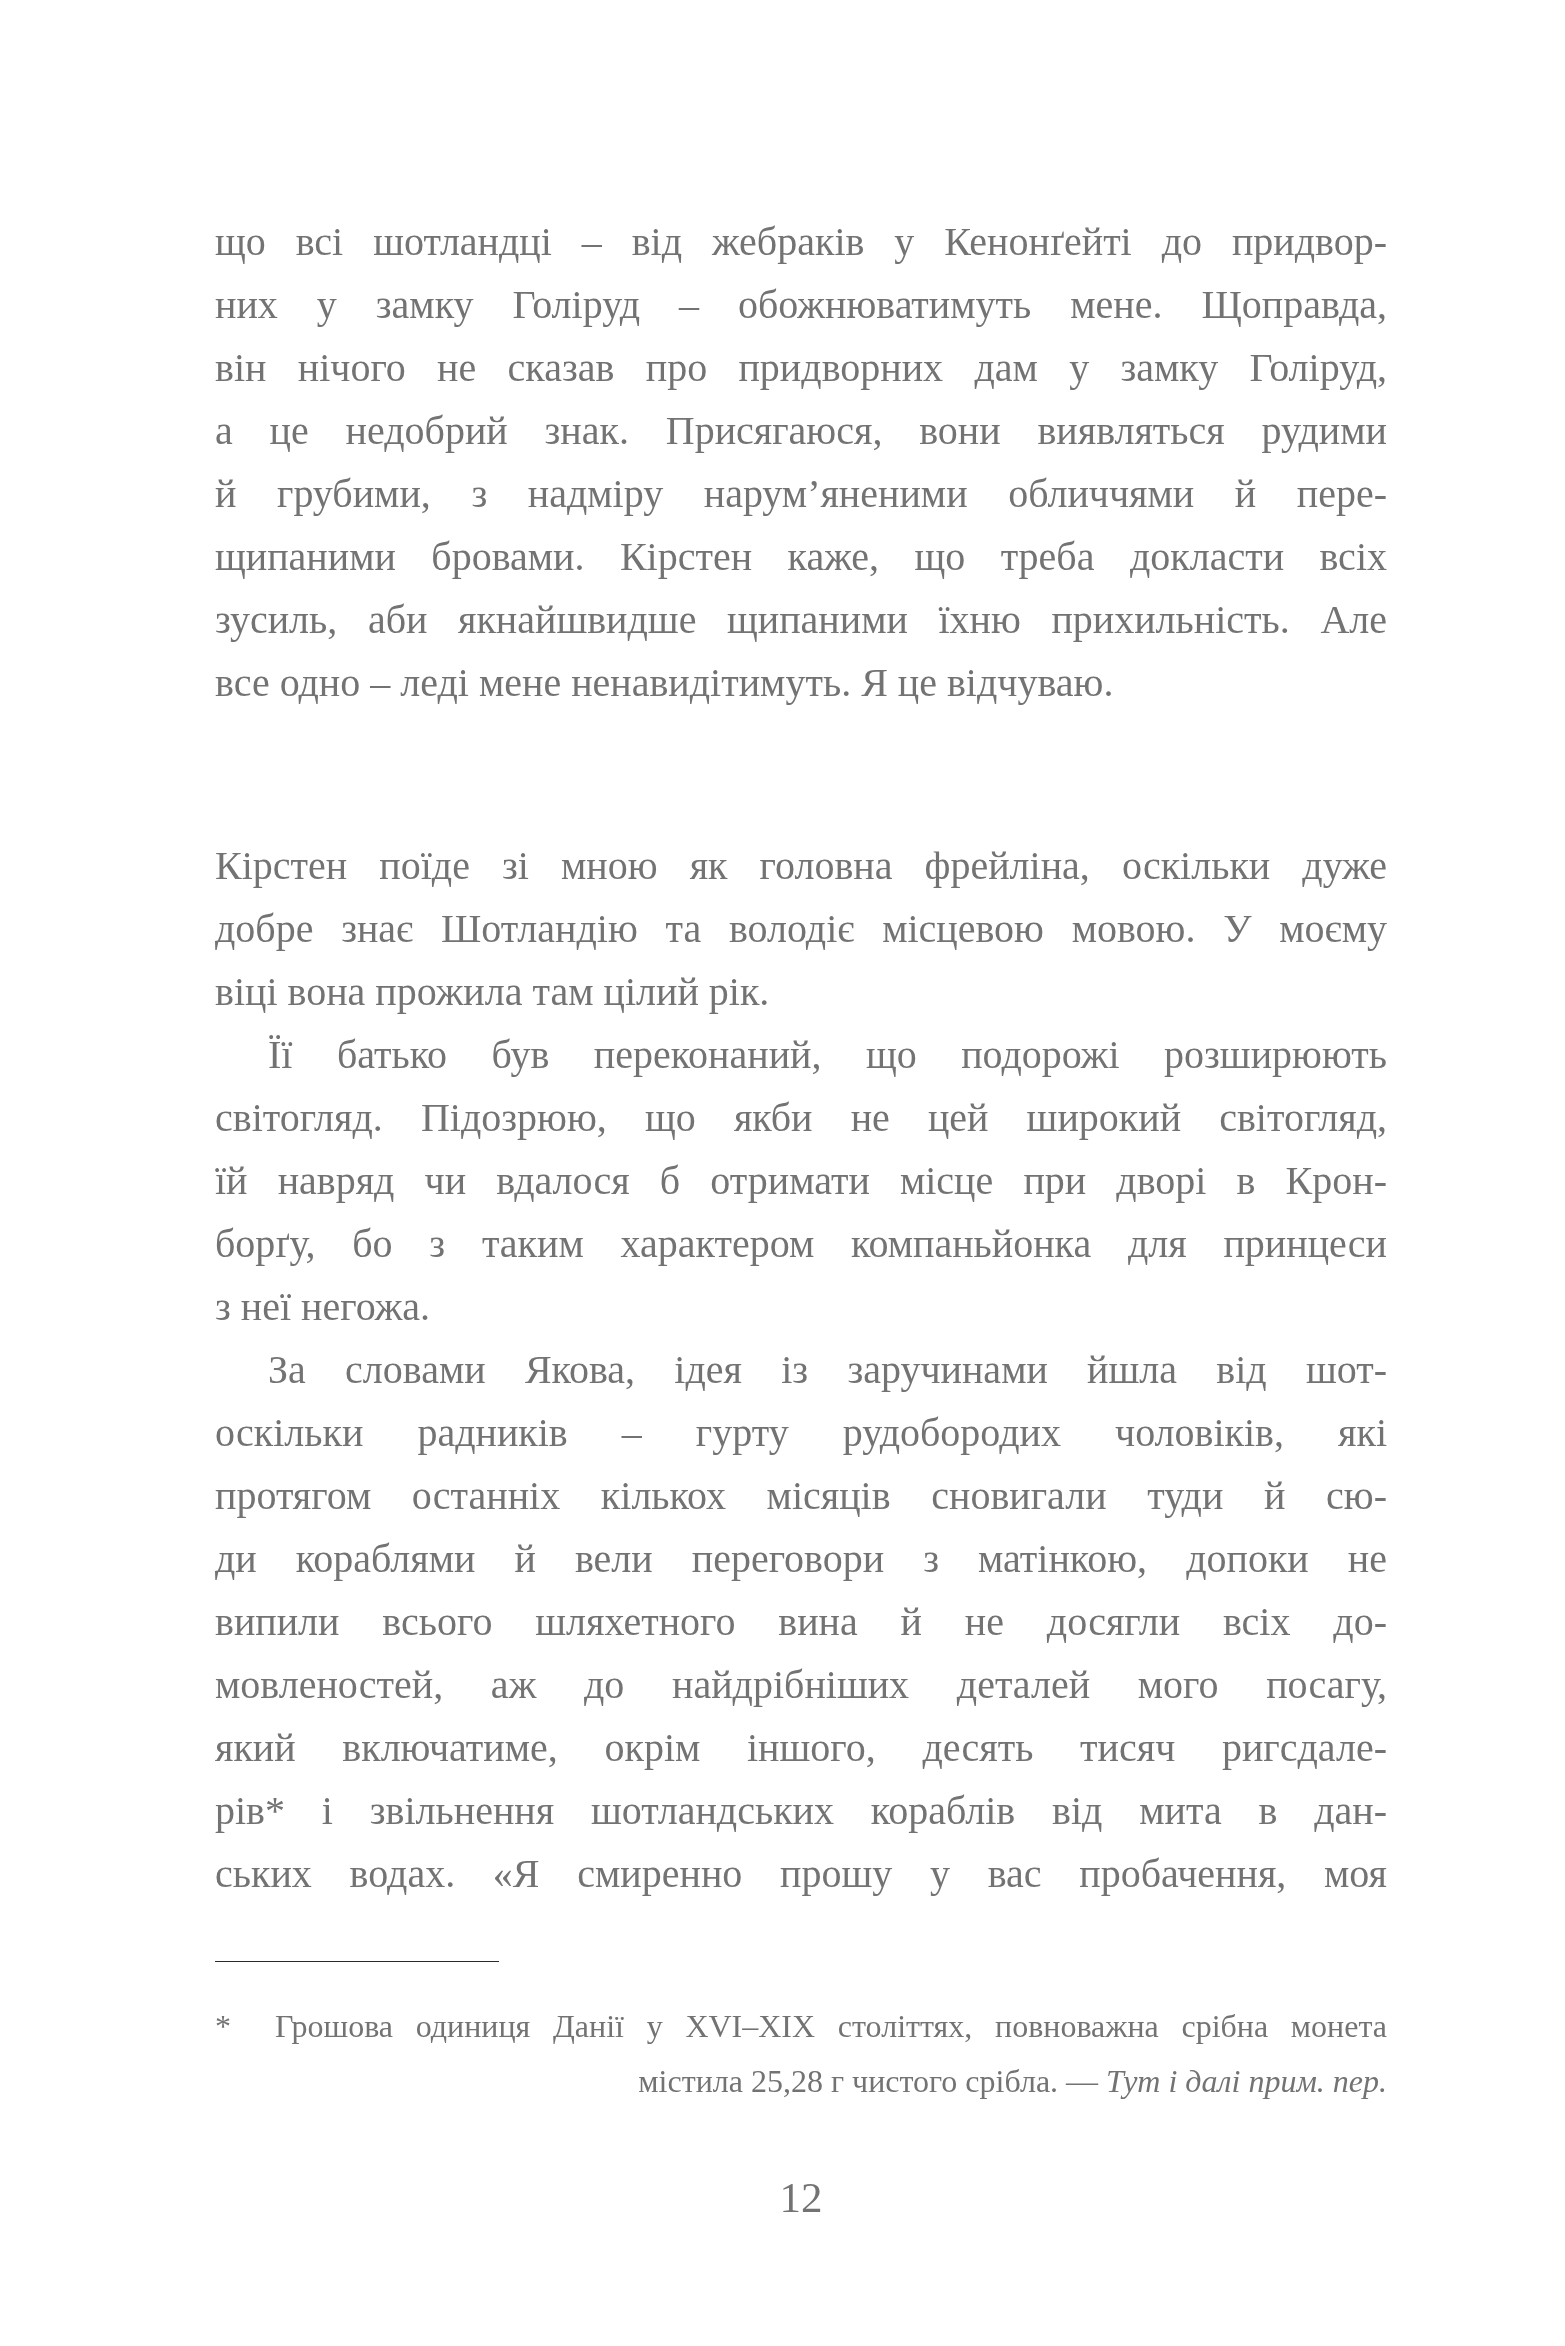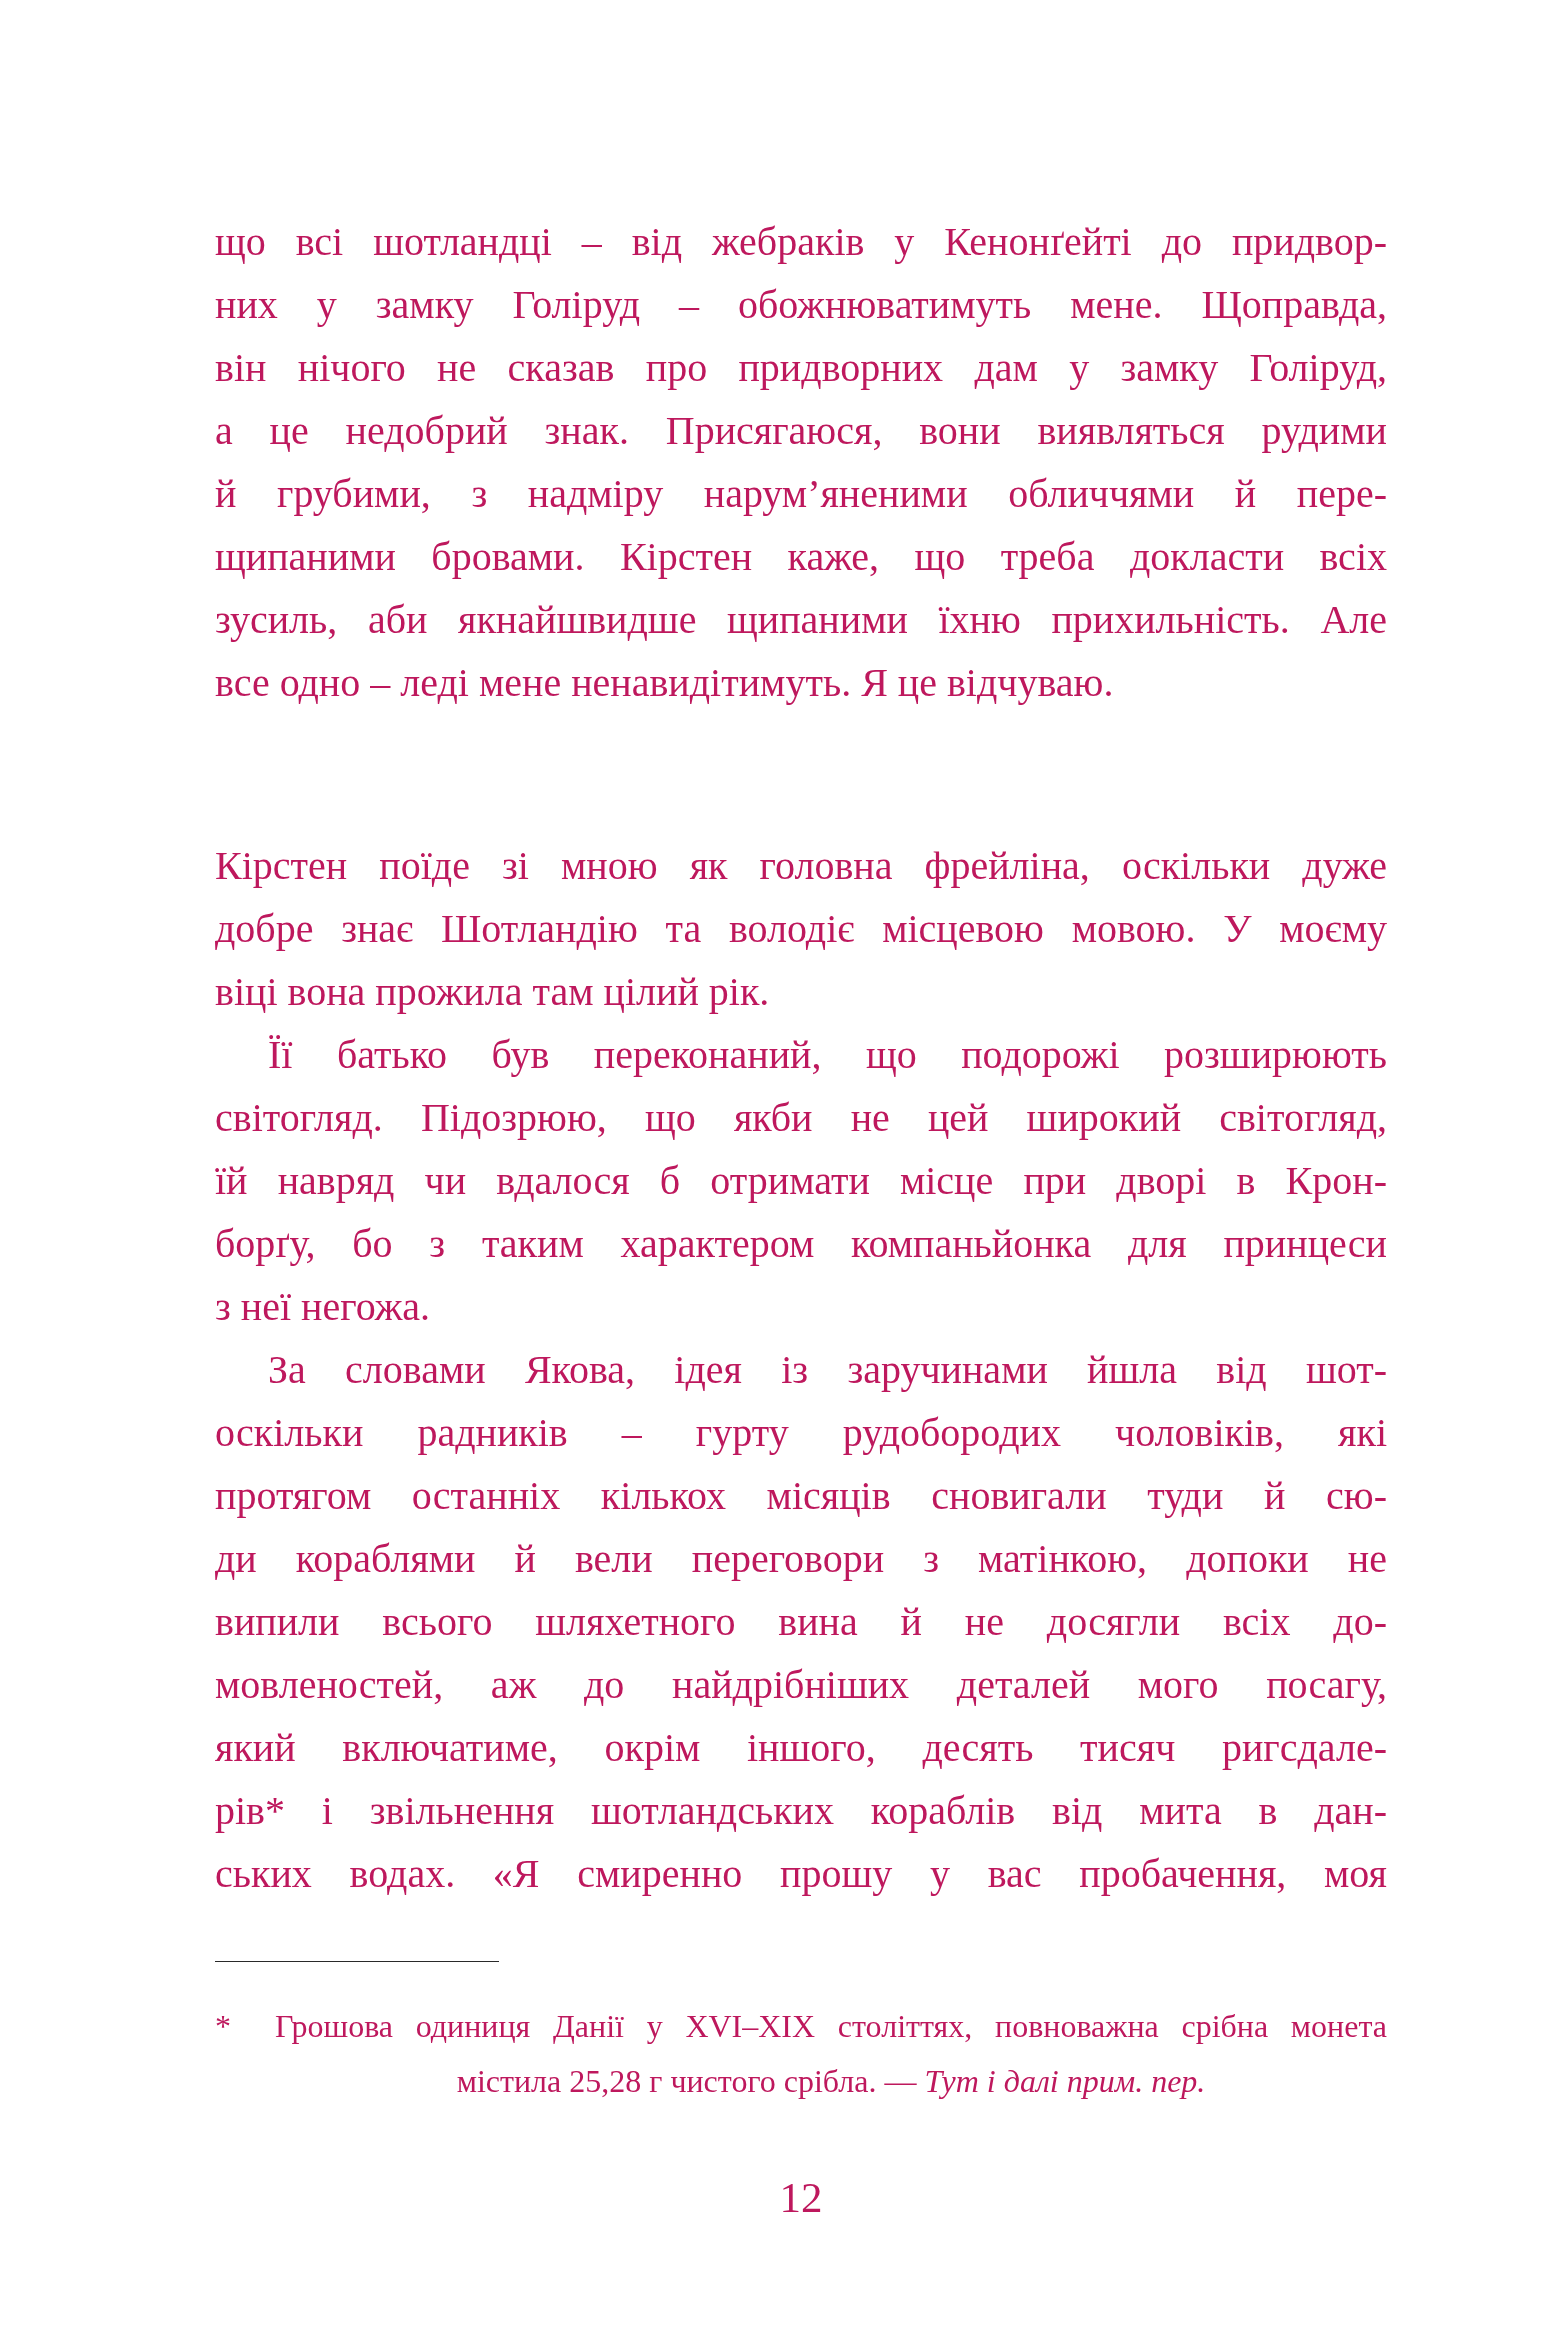--- a/index.html
+++ b/index.html
@@ -5,21 +5,21 @@
   html, body {
     margin: 0;
     padding: 0;
     background: #ffffff;
   }
   .page {
     position: relative;
     width: 1565px;
     height: 2347px;
     background: #ffffff;
-    color: #be185d;
+    color: #737373;
     font-family: "Liberation Serif", "DejaVu Serif", serif;
     overflow: hidden;
   }
   
   .text-block {
     position: absolute;
     left: 215px;
     top: 210px;
     width: 1172px;
     font-size: 40px;
@@ -58,21 +58,21 @@
     font-size: 32px;
     line-height: 55px;
   }
   .fn-marker {
     width: 60px;
     flex: 0 0 60px;
   }
   .fn-body {
     flex: 1 1 auto;
   }
-  .fn-line { text-align: center; }
+  .fn-line { text-align: right; }
   .fn-line.fn-just {
     text-align: justify;
     text-align-last: justify;
   }
   .fn-line em {
     font-style: italic;
   }
   
   .page-number {
     position: absolute;

